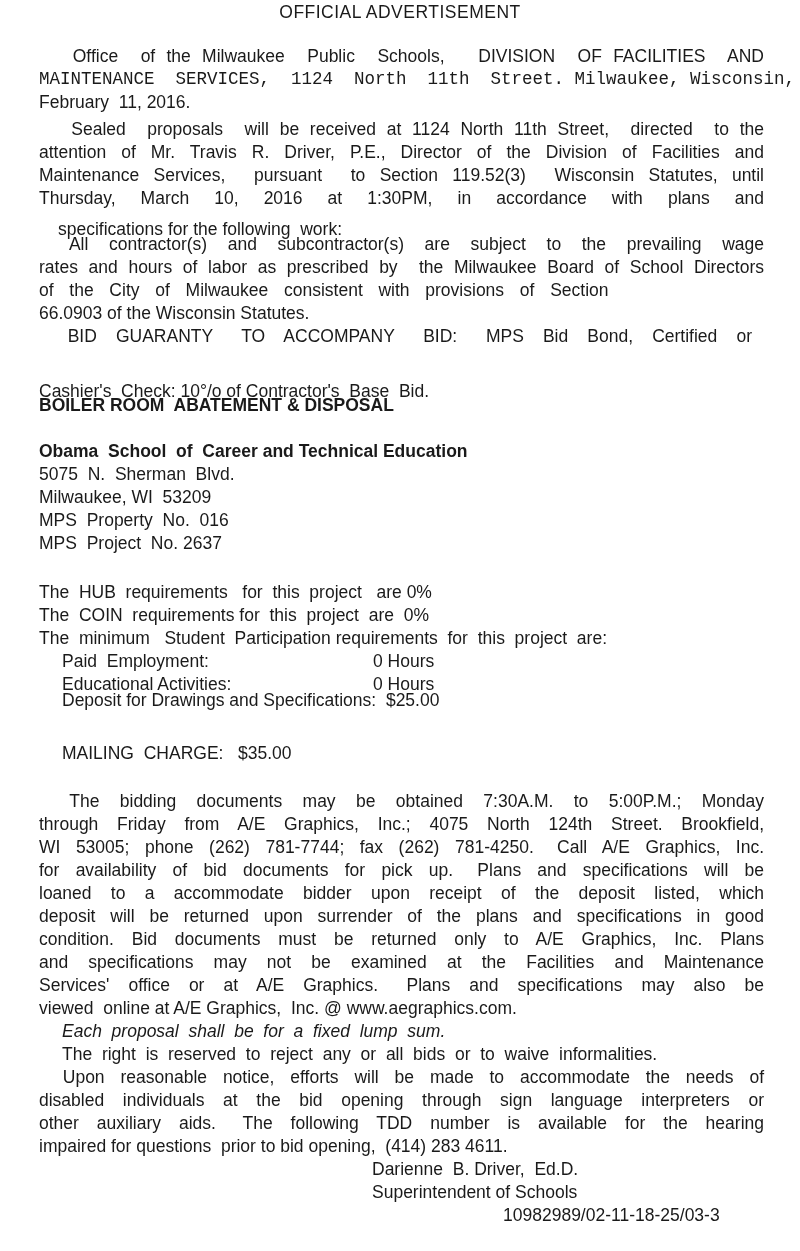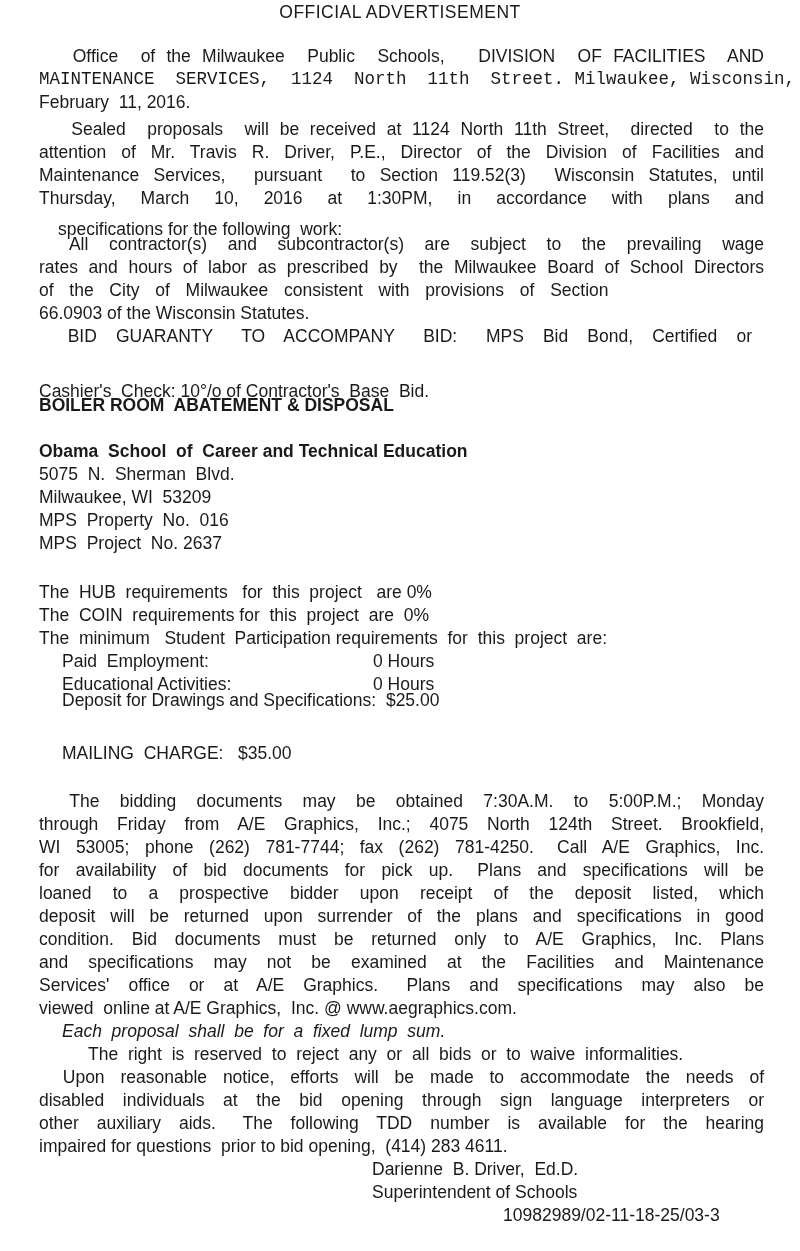--- a/index.html
+++ b/index.html
@@ -63,29 +63,29 @@
   <div class="line ind" style="top:673px;">Educational Activities:</div>
   <div class="line val" style="top:673px;">0 Hours</div>
 
   <div class="line ind" style="top:677px;margin-top:12px;">Deposit for Drawings and Specifications:  $25.00</div>
   <div class="line ind" style="top:742px;">MAILING  CHARGE:   $35.00</div>
 
   <div class="line j" style="top:790px;">   The  bidding  documents  may  be  obtained  7:30A.M.  to  5:00P.M.;  Monday</div>
   <div class="line j" style="top:813px;">through  Friday  from  A/E  Graphics,  Inc.;  4075  North  124th  Street.  Brookfield,</div>
   <div class="line j" style="top:836px;">WI  53005;  phone  (262)  781-7744;  fax  (262)  781-4250.   Call  A/E  Graphics,  Inc.</div>
   <div class="line j" style="top:859px;">for  availability  of  bid  documents  for  pick  up.   Plans  and  specifications  will  be</div>
-  <div class="line j" style="top:882px;">loaned  to  a  prospective  bidder  upon  receipt  of  the  deposit  listed,  which</div>
+  <div class="line j" style="top:882px;">loaned  to  a  accommodate  bidder  upon  receipt  of  the  deposit  listed,  which</div>
   <div class="line j" style="top:905px;">deposit  will  be  returned  upon  surrender  of  the  plans  and  specifications  in  good</div>
   <div class="line j" style="top:928px;">condition.  Bid  documents  must  be  returned  only  to  A/E  Graphics,  Inc.  Plans</div>
   <div class="line j" style="top:951px;">and  specifications  may  not  be  examined  at  the  Facilities  and  Maintenance</div>
   <div class="line j" style="top:974px;">Services'  office  or  at  A/E  Graphics.   Plans  and  specifications  may  also  be</div>
   <div class="line l" style="top:997px;">viewed  online at A/E Graphics,  Inc. @ www.aegraphics.com.</div>
 
   <div class="line ind" style="top:1020px;font-style:italic;">Each  proposal  shall  be  for  a  fixed  lump  sum.</div>
-  <div class="line ind" style="top:1043px;margin-left:26px;">The  right  is  reserved  to  reject  any  or  all  bids  or  to  waive  informalities.</div>
+  <div class="line ind" style="top:1043px;">The  right  is  reserved  to  reject  any  or  all  bids  or  to  waive  informalities.</div>
   <div class="line j" style="top:1066px;">   Upon  reasonable  notice,  efforts  will  be  made  to  accommodate  the  needs  of</div>
   <div class="line j" style="top:1089px;">disabled  individuals  at  the  bid  opening  through  sign  language  interpreters  or</div>
   <div class="line j" style="top:1112px;">other  auxiliary  aids.   The  following  TDD  number  is  available  for  the  hearing</div>
   <div class="line l" style="top:1135px;">impaired for questions  prior to bid opening,  (414) 283 4611.</div>
 
   <div class="line sig" style="top:1158px;">Darienne  B. Driver,  Ed.D.</div>
   <div class="line sig" style="top:1181px;">Superintendent of Schools</div>
   <div class="line ref" style="top:1204px;">10982989/02-11-18-25/03-3</div>
 </div>
 

